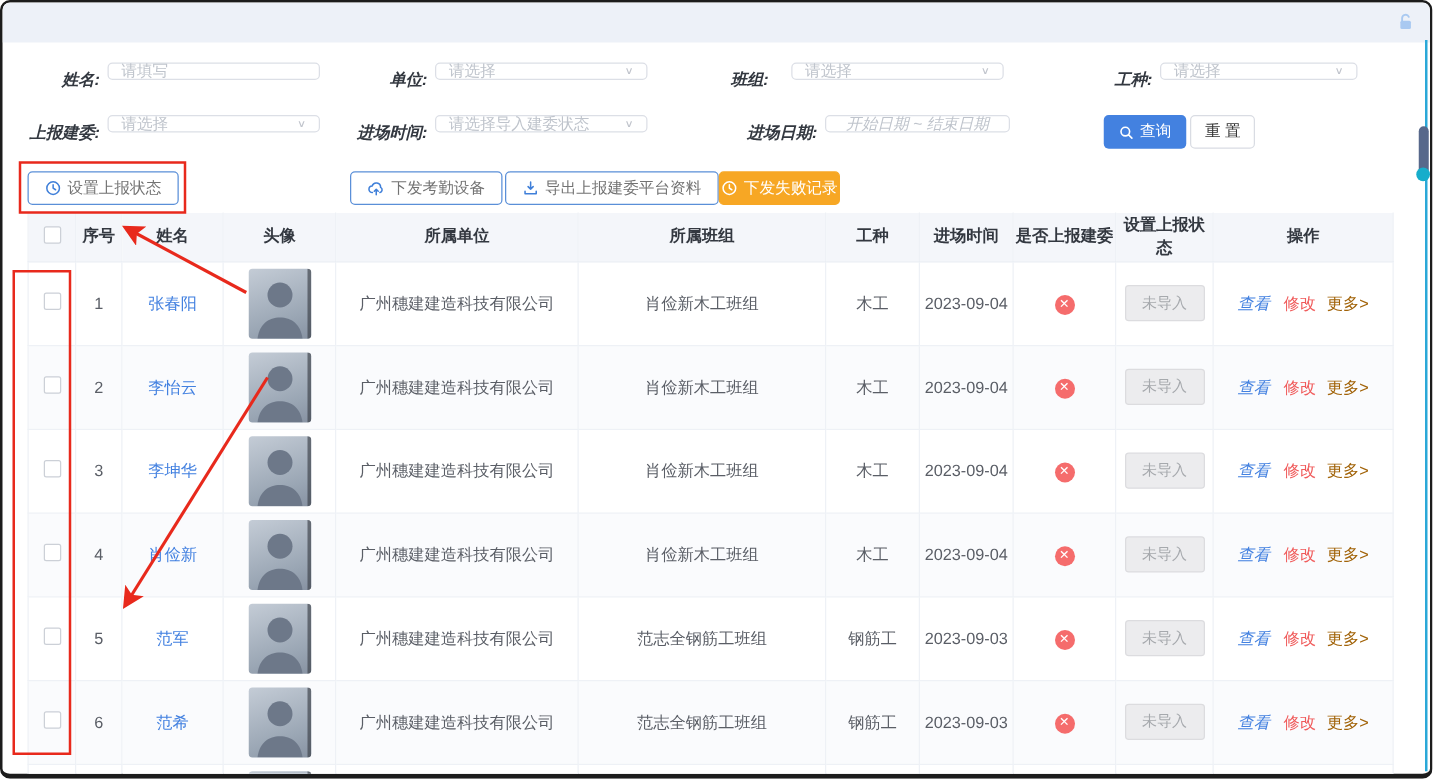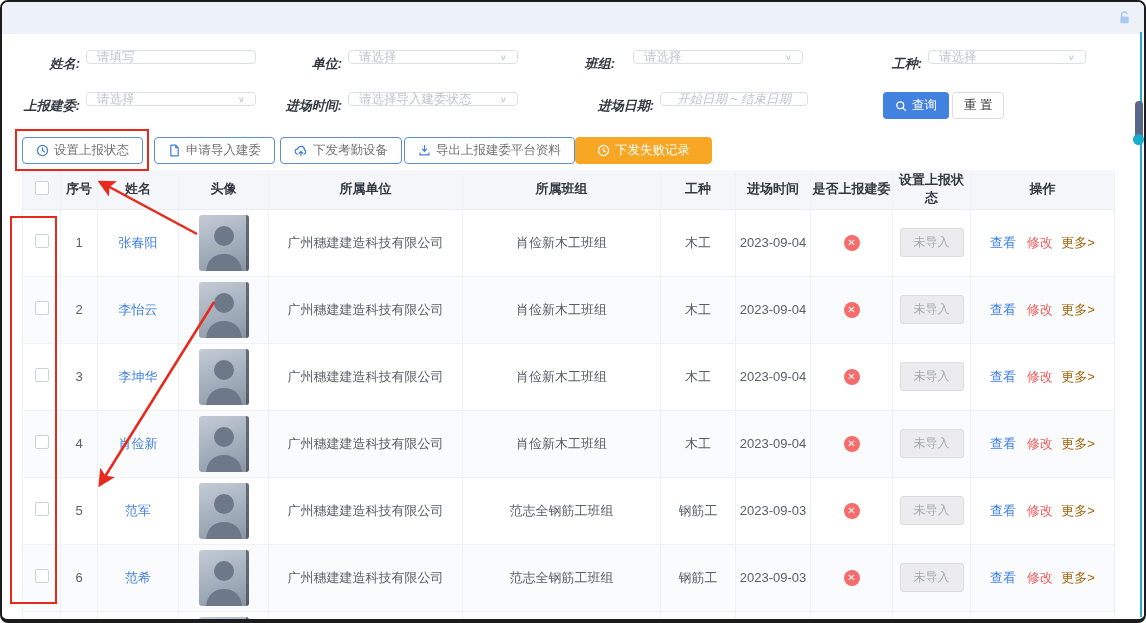--- a/index.html
+++ b/index.html
@@ -60,21 +60,21 @@
     font-size:12.5px; cursor:pointer; font-family:inherit;
   }
 
   
   .tbtn {
     position:absolute; top:135px; height:27px;
     display:inline-flex; align-items:center; gap:5px;
     background:#fff; border:1px solid #5a8fd8; border-radius:4px;
     color:#737373; font-size:12.5px; padding:0 13px; cursor:pointer; white-space:nowrap; font-family:inherit;
   }
-  .tbtn.warn { background:#f7a724; border-color:#f7a724; color:#fff; padding:0 21px; }
+  .tbtn.warn { background:#f7a724; border-color:#f7a724; color:#fff; padding:0 1px; }
   .tbtn svg { display:block; }
 
   
   .tablewrap { position:absolute; left:20px; top:168px; width:1092px; }
   table { border-collapse:collapse; table-layout:fixed; width:1092px; }
   th, td {
     border-right:1px solid #eef1f6; border-bottom:1px solid #eef1f6;
     text-align:center; vertical-align:middle; overflow:hidden;
   }
   th:first-child, td:first-child { border-left:1px solid #eef1f6; }
@@ -92,21 +92,21 @@
   .avatar svg { display:block; }
   .badge-x {
     display:inline-flex; width:16px; height:16px; border-radius:50%;
     background:#f56c6c; color:#fff; font-size:10px; font-weight:700;
     align-items:center; justify-content:center; line-height:1;
   }
   .mini-btn {
     display:inline-block; padding:5px 13px; background:#ececee; border:1px solid #dcdcdf;
     border-radius:3px; color:#a6a9ad; font-size:12px; cursor:default;
   }
-  .op-view { color:#4381e0; cursor:pointer; margin-right:7px; }
+  .op-view { color:#4381e0; cursor:pointer; margin-right:7px;font-style:italic; }
   .op-edit { color:#f05b5b; cursor:pointer; margin-right:5px; }
   .op-more { color:#a16207; cursor:pointer; }
 
   
   .anno-box { position:absolute; border:2px solid #e8291c; pointer-events:none; }
   .anno-svg { position:absolute; left:0; top:0; width:1146px; height:623px; pointer-events:none; }
 </style>
 </head>
 <body>
 
@@ -167,27 +167,20 @@
     <span>查询</span>
   </button>
   <button class="btn-reset">重 置</button>
 
   <button class="tbtn" style="left:20px">
     <svg width="13" height="13" viewBox="0 0 16 16">
       <circle cx="8" cy="8" r="6.2" fill="none" stroke="#3f7fd9" stroke-width="1.5"></circle>
       <path d="M8 4.6V8l2.4 1.6" fill="none" stroke="#3f7fd9" stroke-width="1.5" stroke-linecap="round"></path>
     </svg>
     <span>设置上报状态</span>
-  </button>
-  <button class="tbtn" style="left:152px">
-    <svg width="13" height="13" viewBox="0 0 16 16">
-      <path d="M3.5 1.5h6l3 3v10h-9z" fill="none" stroke="#3f7fd9" stroke-width="1.5" stroke-linejoin="round"></path>
-      <path d="M9.5 1.5v3h3" fill="none" stroke="#3f7fd9" stroke-width="1.5" stroke-linejoin="round"></path>
-    </svg>
-    <span>申请导入建委</span>
   </button>
   <button class="tbtn" style="left:402px">
     <svg width="13" height="13" viewBox="0 0 16 16">
       <path d="M8 2v7M8 9l-2.5-2.5M8 9l2.5-2.5" fill="none" stroke="#3f7fd9" stroke-width="1.5" stroke-linecap="round" stroke-linejoin="round"></path>
       <path d="M2.5 11v2.5h11V11" fill="none" stroke="#3f7fd9" stroke-width="1.5" stroke-linecap="round" stroke-linejoin="round"></path>
     </svg>
     <span>导出上报建委平台资料</span>
   </button>
   <button class="tbtn" style="left:278px">
     <svg width="14" height="14" viewBox="0 0 16 16">

